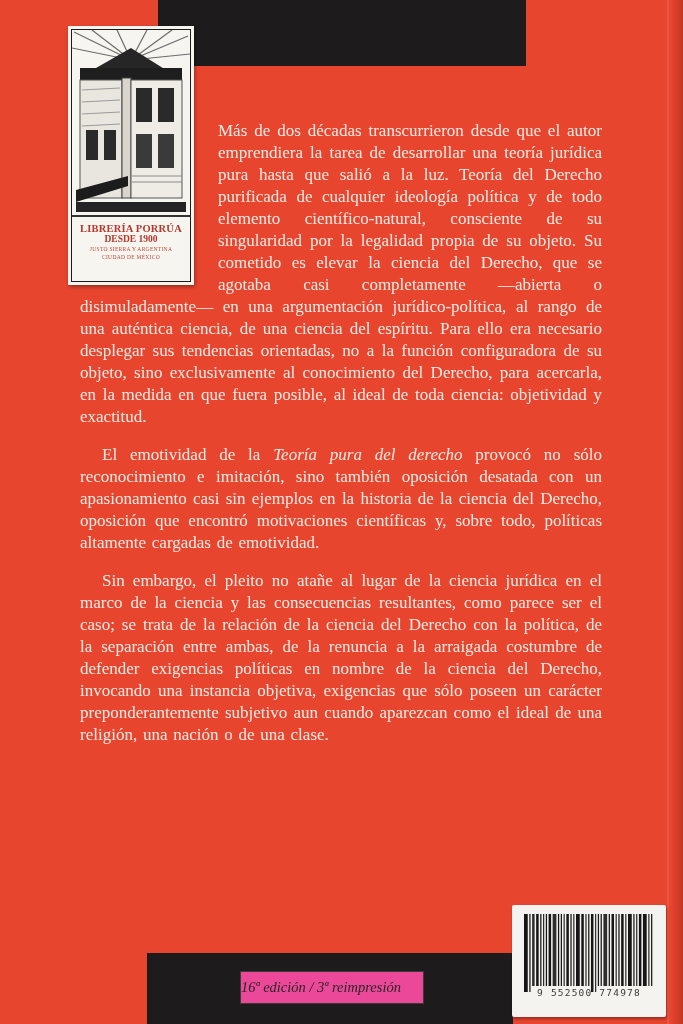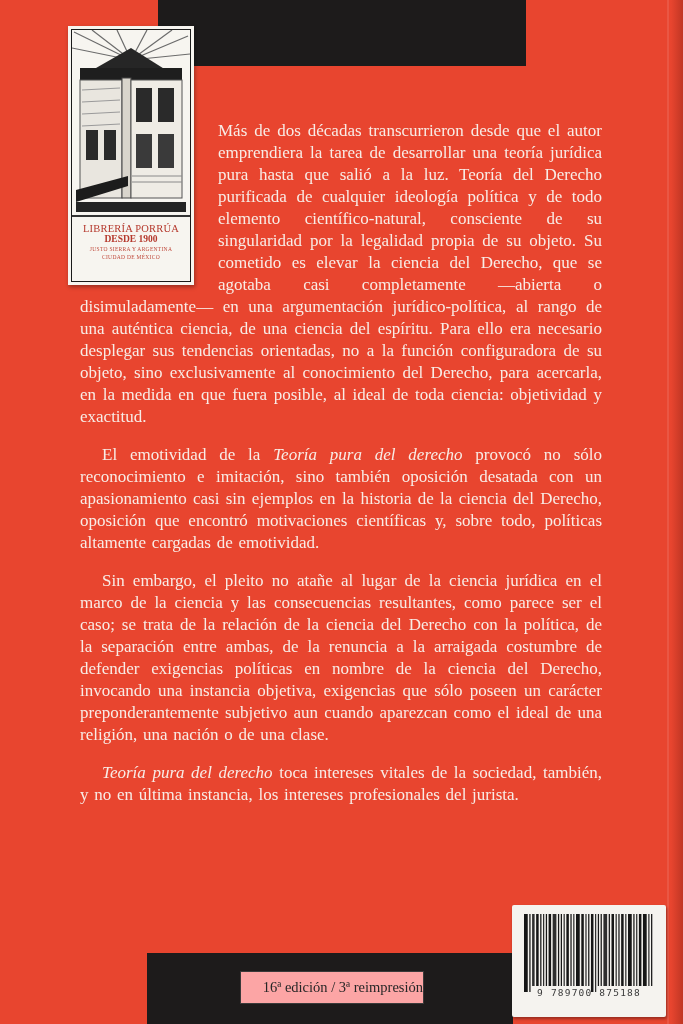--- a/index.html
+++ b/index.html
@@ -11,38 +11,38 @@
               background:linear-gradient(to right, rgba(0,0,0,0), rgba(90,15,8,.28));}
   .edge-line{position:absolute;right:14px;top:0;width:2px;height:100%;background:rgba(255,255,255,.10);}
 
   
   .label-card{position:absolute;left:68px;top:26px;width:126px;height:259px;
               background:#f7f5f0;box-shadow:1px 2px 4px rgba(0,0,0,.35);
               padding:3px;box-sizing:border-box;z-index:3;}
   .label-inner{border:1px solid #1a1a1a;width:100%;height:100%;box-sizing:border-box;
                display:flex;flex-direction:column;align-items:center;overflow:hidden;background:#f7f5f0;}
   .engraving{width:100%;height:190px;display:block;flex:0 0 auto;}
-  .lbl-name{font-size:10.5px;font-weight:normal;color:#b5382c;letter-spacing:.2px;
+  .lbl-name{font-size:10.5px;font-weight:bold;color:#b5382c;letter-spacing:.2px;
             margin-top:3px;white-space:nowrap;}
   .lbl-desde{font-size:9.5px;font-weight:bold;color:#b5382c;margin-top:0;}
   .lbl-tiny{font-size:5.5px;color:#c04a3c;margin-top:2px;letter-spacing:.3px;white-space:nowrap;}
 
   
   .blurb{position:absolute;left:64px;top:104px;width:554px;color:#f8ece6;
          font-size:17px;line-height:22px;text-align:justify;word-spacing:1.5px;z-index:1;}
   .wrap-spacer{float:left;width:154px;height:176px;}
   .blurb p{margin:16px;padding:0;}
   .blurb p.ind{text-indent:22px;}
   .blurb i{}
 
   
   .edition-box{position:absolute;left:240px;top:971px;width:184px;height:33px;
-               background:#fca5a5;border:1px solid #3a3a3a;box-sizing:border-box;
-               display:flex;align-items:center;justify-content:flex-end;
-               font-size:14.5px;color:#262626;z-index:4;}
+               background:#ec4899;border:1px solid #3a3a3a;box-sizing:border-box;
+               display:flex;align-items:center;justify-content:flex-start;
+               font-style:italic;font-size:14.5px;color:#262626;z-index:4;}
 
   
   .barcode-box{position:absolute;left:512px;top:905px;width:154px;height:112px;
                background:#f5f3ef;border-radius:2px;box-shadow:1px 2px 3px rgba(0,0,0,.35);
                z-index:4;display:flex;flex-direction:column;align-items:center;}
   .bars{margin-top:9px;width:134px;height:78px;display:block;}
   .digits{font-family:"DejaVu Sans Mono", monospace;font-size:9.5px;color:#3a3a3a;
           letter-spacing:1.2px;margin-top:-5px;white-space:nowrap;}
 </style>
 </head>
@@ -105,21 +105,20 @@
       <div class="lbl-tiny">JUSTO SIERRA Y ARGENTINA</div>
       <div class="lbl-tiny">CIUDAD DE MÉXICO</div>
     </div>
   </div>
 
   <div class="blurb">
     <div class="wrap-spacer"></div>
     <p><span>Más de dos décadas transcurrieron desde que el autor emprendiera la tarea de desarrollar una teoría jurídica pura hasta que salió a la luz. Teoría del Derecho purificada de cualquier ideología política y de todo elemento científico-natural, consciente de su singularidad por la legalidad propia de su objeto. Su cometido es elevar la ciencia del Derecho, que se agotaba casi completamente —abierta o disimuladamente— en una argumentación jurídico-política, al rango de una auténtica ciencia, de una ciencia del espíritu. Para ello era necesario desplegar sus tendencias orientadas, no a la función configuradora de su objeto, sino exclusivamente al conocimiento del Derecho, para acercarla, en la medida en que fuera posible, al ideal de toda ciencia: objetividad y exactitud.</span></p>
     <p class="ind"><span>El emotividad de la </span><i>Teoría pura del derecho</i><span> provocó no sólo reconocimiento e imitación, sino también oposición desatada con un apasionamiento casi sin ejemplos en la historia de la ciencia del Derecho, oposición que encontró motivaciones científicas y, sobre todo, políticas altamente cargadas de emotividad.</span></p>
     <p class="ind"><span>Sin embargo, el pleito no atañe al lugar de la ciencia jurídica en el marco de la ciencia y las consecuencias resultantes, como parece ser el caso; se trata de la relación de la ciencia del Derecho con la política, de la separación entre ambas, de la renuncia a la arraigada costumbre de defender exigencias políticas en nombre de la ciencia del Derecho, invocando una instancia objetiva, exigencias que sólo poseen un carácter preponderantemente subjetivo aun cuando aparezcan como el ideal de una religión, una nación o de una clase.</span></p>
-    <p class="ind"><i>Teoría pura del derecho</i><span> toca intereses vitales de la sociedad, también, y no en última instancia, los intereses profesionales del jurista.</span></p>
   </div>
 
   <div class="edition-box">
     <span>16ª edición / 3ª reimpresión</span>
   </div>
 
   <div class="barcode-box">
     <svg class="bars" id="barcode-bars" viewBox="0 0 134 78" preserveAspectRatio="none">
         <rect x="2" y="0" width="3.75" height="78" fill="#161616"></rect>
         <rect x="7.3" y="0" width="1.25" height="78" fill="#161616"></rect>
@@ -152,16 +151,16 @@
         <rect x="99.14999999999995" y="0" width="2.5" height="72" fill="#161616"></rect>
         <rect x="103.19999999999995" y="0" width="1.25" height="72" fill="#2e2e2e"></rect>
         <rect x="105.99999999999994" y="0" width="3.75" height="72" fill="#161616"></rect>
         <rect x="111.29999999999994" y="0" width="1.25" height="72" fill="#161616"></rect>
         <rect x="114.09999999999994" y="0" width="1.25" height="72" fill="#2e2e2e"></rect>
         <rect x="116.89999999999993" y="0" width="2.5" height="72" fill="#161616"></rect>
         <rect x="120.94999999999993" y="0" width="3.75" height="72" fill="#161616"></rect>
         <rect x="126.24999999999993" y="0" width="1.25" height="72" fill="#2e2e2e"></rect>
         <rect x="129.04999999999993" y="0" width="1.25" height="72" fill="#161616"></rect>
       </svg>
-    <div class="digits">9 789700 875188</div>
+    <div class="digits">9 552500 774978</div>
   </div>
 
 </div>
 
 </body></html>

